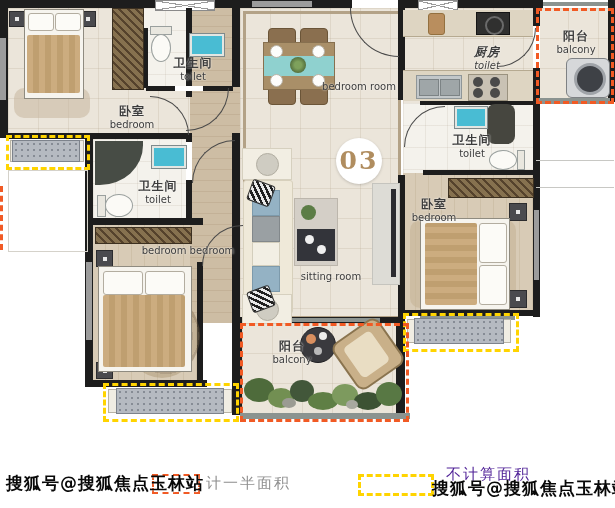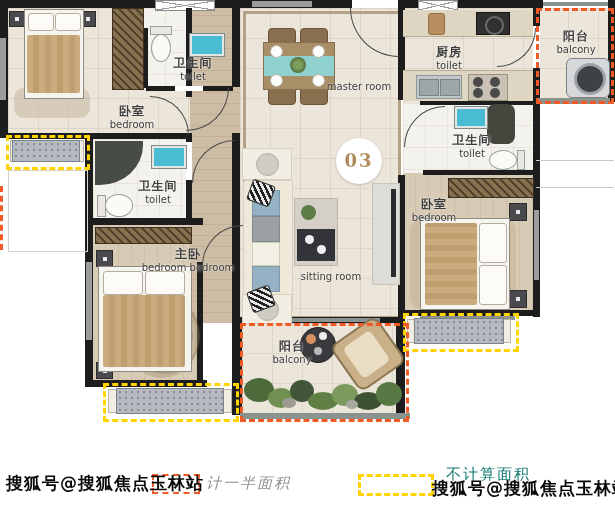--- a/index.html
+++ b/index.html
@@ -20,21 +20,21 @@
   .wood-v{position:absolute;background:repeating-linear-gradient(90deg,#d8cbb6 0 12px,#cec0a8 12px 13px);}
   .frame{position:absolute;border:3px solid #b3a287;pointer-events:none;}
   .hatch{position:absolute;background:repeating-linear-gradient(45deg,#55422c 0 2px,#86714f 2px 6px);border:1px solid #3c3020;}
   .dash-o{position:absolute;border:3px dashed #f15a24;}
   .dash-y{position:absolute;border:3px dashed #ffd400;}
   .lbl{position:absolute;text-align:center;color:#3c3c3c;text-shadow:0 0 2px rgba(255,255,255,.95);z-index:6;}
   .lbl .zh{display:block;font-size:12px;font-weight:bold;letter-spacing:1px;}
   .lbl .en{display:block;font-size:10px;margin-top:-1px;}
   .badge{position:absolute;width:46px;height:46px;border-radius:50%;background:#fff;
          box-shadow:0 1px 3px rgba(0,0,0,.18);color:#b08d5f;z-index:7;
-         font-family:"DejaVu Serif","Liberation Serif",serif;font-weight:bold;font-size:18px;
+         font-family:"DejaVu Serif","Liberation Serif",serif;font-weight:bold;font-size:25px;
          text-align:center;line-height:46px;letter-spacing:2px;}
   .arc{position:absolute;z-index:5;}
   .bed{position:absolute;background:#f6f4ee;border:1px solid #8f8b80;z-index:3;}
   .pillow{position:absolute;background:#fcfbf7;border:1px solid #b3ada0;border-radius:3px;}
   .blanket{position:absolute;background:repeating-linear-gradient(90deg,#ccac7f 0 6px,#bf9f70 6px 12px);border-radius:2px;}
   .blanket-h{position:absolute;background:repeating-linear-gradient(0deg,#ccac7f 0 6px,#bf9f70 6px 12px);border-radius:2px;}
   .nstand{position:absolute;background:#4a4a4e;border:1px solid #2c2c2e;z-index:3;}
   .nstand:after{content:"";position:absolute;left:50%;top:50%;width:4px;height:4px;margin:-2px;background:#e8e8e8;}
   .sinkt{position:absolute;background:#49bcd3;border:2px solid #e3e6e2;box-shadow:0 0 0 1px #7e8a8c;z-index:3;}
   .bowl{position:absolute;background:#fbfaf6;border:1px solid #9aa09e;border-radius:50%;z-index:3;}
@@ -159,38 +159,37 @@
   <div class="hatch" style="left:95px;top:227px;width:95px;height:15px;"></div>
   <div class="nstand" style="left:96px;top:250px;width:15px;height:15px;"></div>
   <div class="nstand" style="left:96px;top:362px;width:15px;height:15px;"></div>
   <div class="rug" style="left:124px;top:294px;width:76px;height:84px;border-radius:50%;opacity:.75;background:repeating-radial-gradient(circle at 55% 50%, rgba(120,98,68,.55) 0 5px, rgba(165,143,106,.55) 5px 11px);"></div>
   <div class="bed" style="left:98px;top:266px;width:92px;height:104px;">
     <div class="pillow" style="left:4px;top:4px;width:38px;height:22px;"></div>
     <div class="pillow" style="left:46px;top:4px;width:38px;height:22px;"></div>
     <div class="blanket" style="left:4px;top:28px;width:82px;height:72px;"></div>
   </div>
   <div class="lbl" style="left:132px;top:246px;width:112px;">
-    <span class="zh">主卧</span>
     <span class="en">bedroom bedroom</span>
   </div>
 
   <div class="chair" style="left:268px;top:28px;width:26px;height:17px;"></div>
   <div class="chair" style="left:300px;top:28px;width:26px;height:17px;"></div>
   <div class="chair" style="left:268px;top:86px;width:26px;height:17px;"></div>
   <div class="chair" style="left:300px;top:86px;width:26px;height:17px;"></div>
   <div style="position:absolute;left:263px;top:42px;width:70px;height:46px;background:#a98f68;border:1px solid #87704f;z-index:3;">
     <div style="position:absolute;left:0;top:13px;width:70px;height:20px;background:#8fd1cf;"></div>
   </div>
   <div class="plate" style="left:270px;top:45px;width:11px;height:11px;"></div>
   <div class="plate" style="left:312px;top:45px;width:11px;height:11px;"></div>
   <div class="plate" style="left:270px;top:74px;width:11px;height:11px;"></div>
   <div class="plate" style="left:312px;top:74px;width:11px;height:11px;"></div>
   <div style="position:absolute;left:290px;top:57px;width:16px;height:16px;border-radius:50%;background:radial-gradient(#7ea15c 30%,#55713f 70%);z-index:4;"></div>
   <div class="lbl" style="left:320px;top:82px;width:78px;">
-    <span class="en">master room</span>
+    <span class="en">bedroom room</span>
   </div>
 
   <div class="badge" style="left:336px;top:138px;">03</div>
 
   <div style="position:absolute;left:242px;top:148px;width:48px;height:30px;background:#f2eee3;border:1px solid #d6d0bf;z-index:3;">
     <div style="position:absolute;left:13px;top:4px;width:21px;height:21px;border-radius:50%;background:#cfccc2;border:1px solid #b2aea2;"></div>
   </div>
   <div style="position:absolute;left:243px;top:180px;width:48px;height:132px;background:#efe9d9;border:1px solid #d7d0bc;border-radius:3px;z-index:3;">
     <div style="position:absolute;left:8px;top:9px;width:26px;height:24px;background:#94b2c4;border:1px solid #7d9aab;"></div>
     <div style="position:absolute;left:8px;top:35px;width:26px;height:24px;background:#9aa0a3;border:1px solid #82888b;"></div>
@@ -227,21 +226,21 @@
       <div style="position:absolute;left:2px;top:3px;width:18px;height:15px;background:#9fa6a8;border:1px solid #7c8385;"></div>
       <div style="position:absolute;left:23px;top:3px;width:18px;height:15px;background:#9fa6a8;border:1px solid #7c8385;"></div>
     </div>
     <div style="position:absolute;left:65px;top:3px;width:38px;height:25px;background:#c9c2b4;border:1px solid #9a927f;">
       <div style="position:absolute;left:4px;top:2px;width:10px;height:10px;border-radius:50%;background:#4a4a4a;"></div>
       <div style="position:absolute;left:21px;top:2px;width:10px;height:10px;border-radius:50%;background:#4a4a4a;"></div>
       <div style="position:absolute;left:4px;top:13px;width:10px;height:10px;border-radius:50%;background:#4a4a4a;"></div>
       <div style="position:absolute;left:21px;top:13px;width:10px;height:10px;border-radius:50%;background:#4a4a4a;"></div>
     </div>
   </div>
-  <div class="lbl" style="left:417px;top:44px;width:64px;">
+  <div class="lbl" style="left:455px;top:44px;width:64px;font-style:italic;">
     <span class="zh">厨房</span>
     <span class="en">toilet</span>
   </div>
 
   <div class="sinkt" style="left:455px;top:107px;width:28px;height:17px;"></div>
   <div style="position:absolute;left:487px;top:104px;width:28px;height:40px;background:#46463f;border-radius:8px;z-index:2;"></div>
   <div class="bowl" style="left:489px;top:150px;width:26px;height:18px;"></div>
   <div class="tank" style="left:517px;top:150px;width:6px;height:18px;"></div>
   <div class="lbl" style="left:440px;top:132px;width:64px;">
     <span class="zh">卫生间</span>
@@ -309,18 +308,18 @@
   <div class="shrub" style="left:282px;top:398px;width:14px;height:10px;background:#9b9b93;"></div>
   <div class="shrub" style="left:346px;top:400px;width:12px;height:9px;background:#a8a89f;"></div>
 
   <div style="position:absolute;left:8px;top:170px;width:78px;height:80px;border:1px solid #d5d2ca;"></div>
   <div style="position:absolute;left:0;top:186px;width:3px;height:64px;border-left:3px dashed #f15a24;"></div>
   <div style="position:absolute;left:536px;top:160px;width:78px;height:1px;background:#c8c8c4;"></div>
   <div style="position:absolute;left:536px;top:187px;width:78px;height:1px;background:#c8c8c4;"></div>
 
   <div class="wm" style="left:6px;top:472px;">搜狐号@搜狐焦点玉林站</div>
   <div style="position:absolute;left:152px;top:474px;width:44px;height:16px;border:2.5px dashed #f15a24;z-index:8;background:#fff;"></div>
-  <div class="legtxt" style="left:206px;top:474px;color:#8f8f8f;z-index:8;font-style:italic;">计一半面积</div>
+  <div class="legtxt" style="left:206px;top:474px;color:#8f8f8f;z-index:8;">计一半面积</div>
   <div style="position:absolute;left:358px;top:474px;width:70px;height:16px;border:3px dashed #ffd400;z-index:8;background:#fff;"></div>
-  <div class="legtxt" style="left:446px;top:465px;color:#0f766e;z-index:8;">不计算面积</div>
+  <div class="legtxt" style="left:446px;top:465px;color:#4c1d95;z-index:8;">不计算面积</div>
   <div class="wm" style="left:432px;top:477px;">搜狐号@搜狐焦点玉林站</div>
 
 </div>
 
 </body></html>

